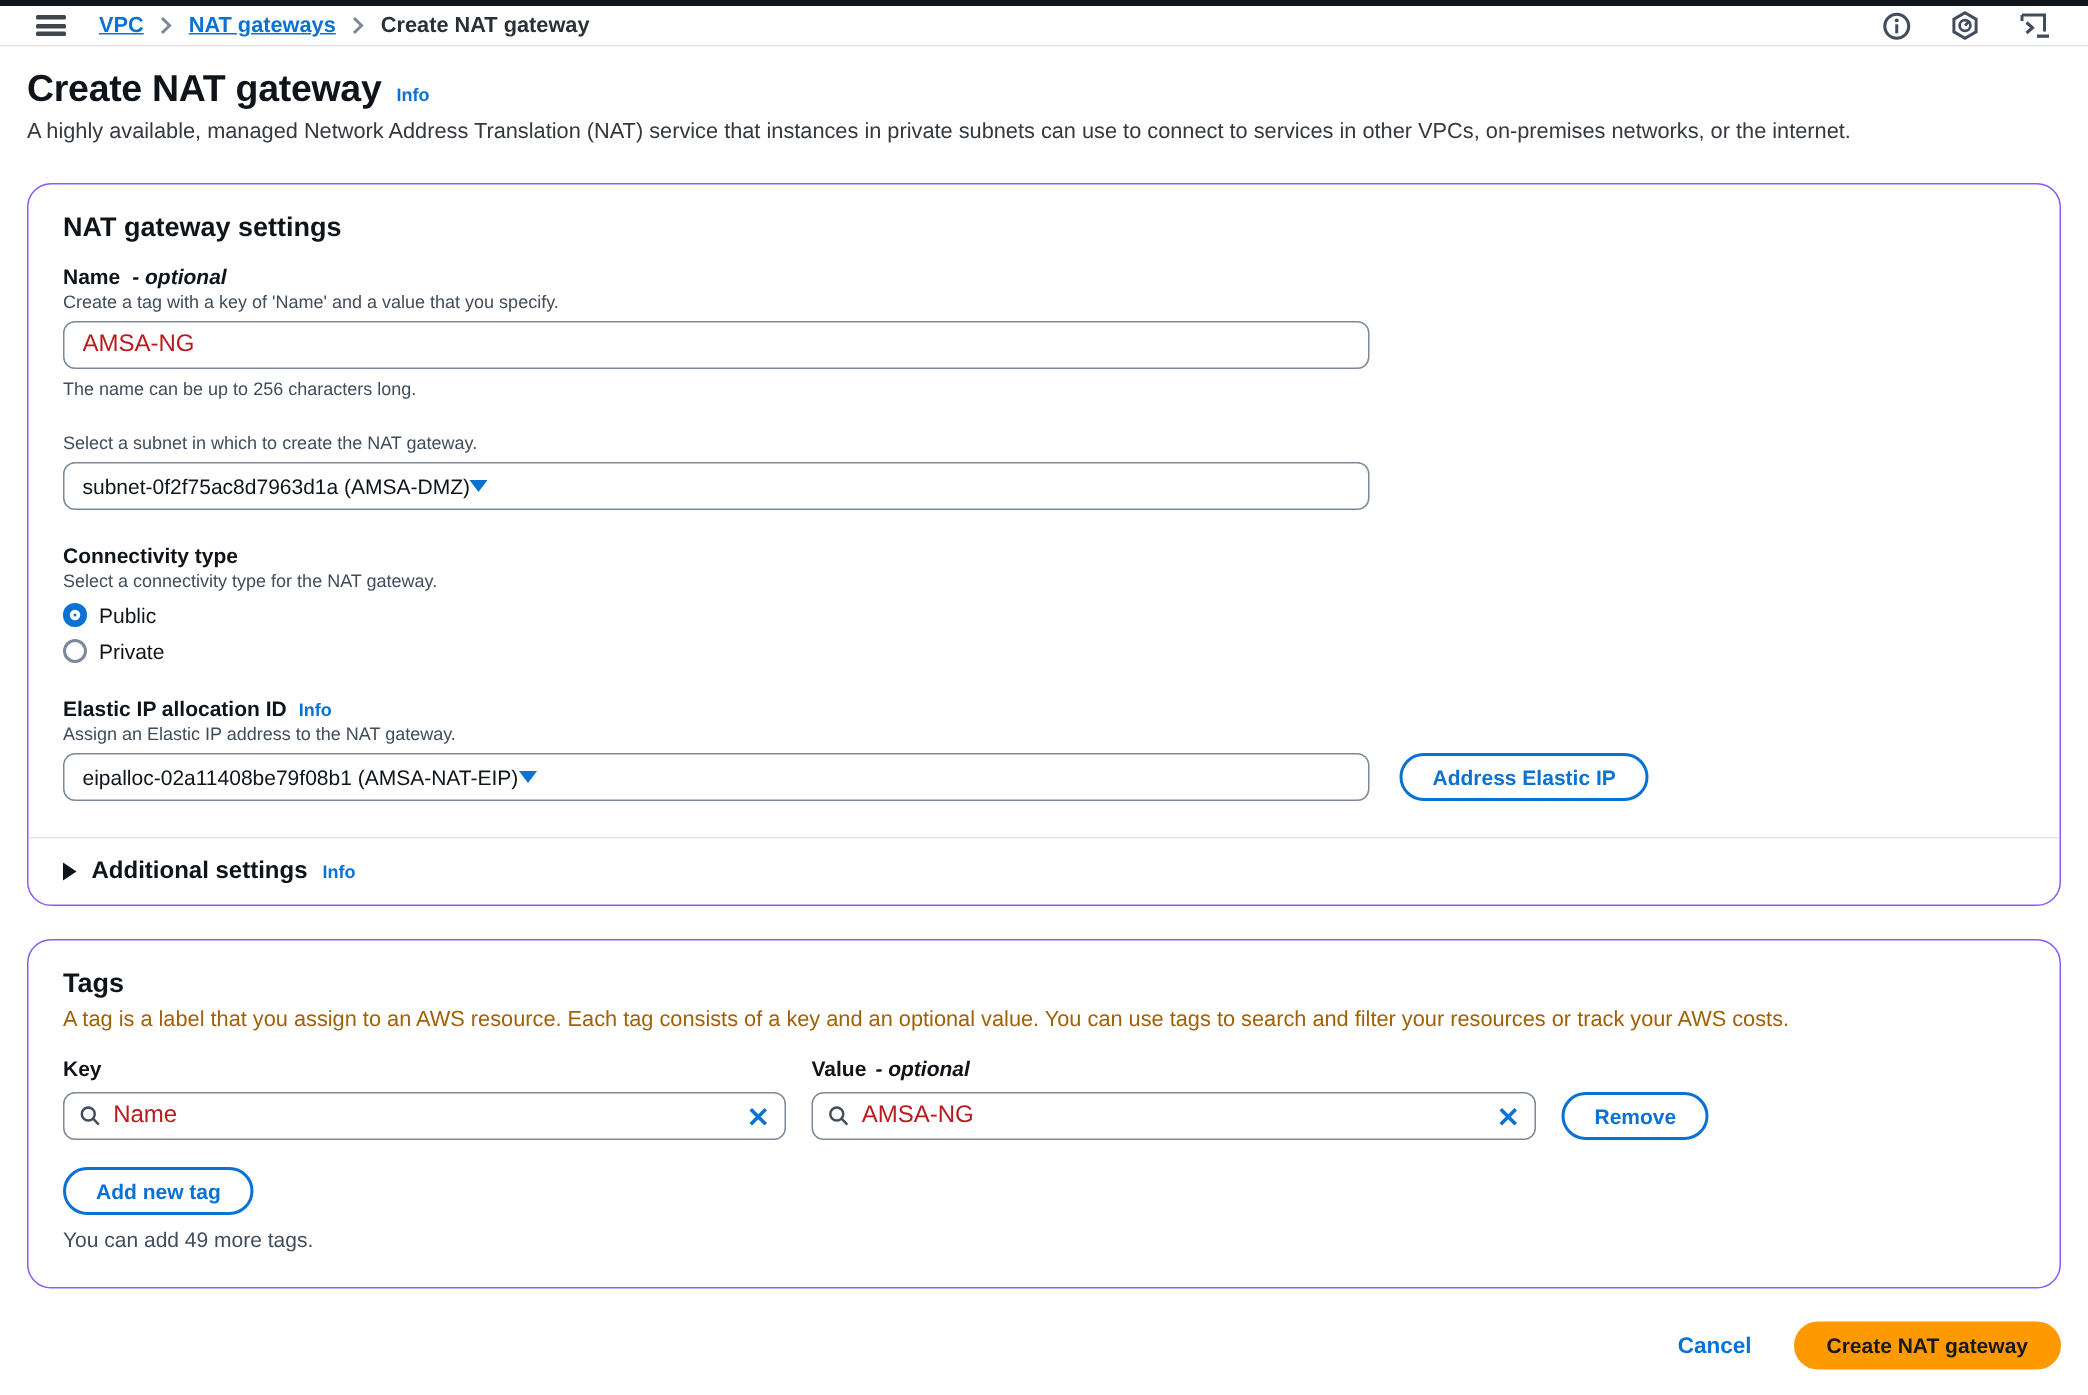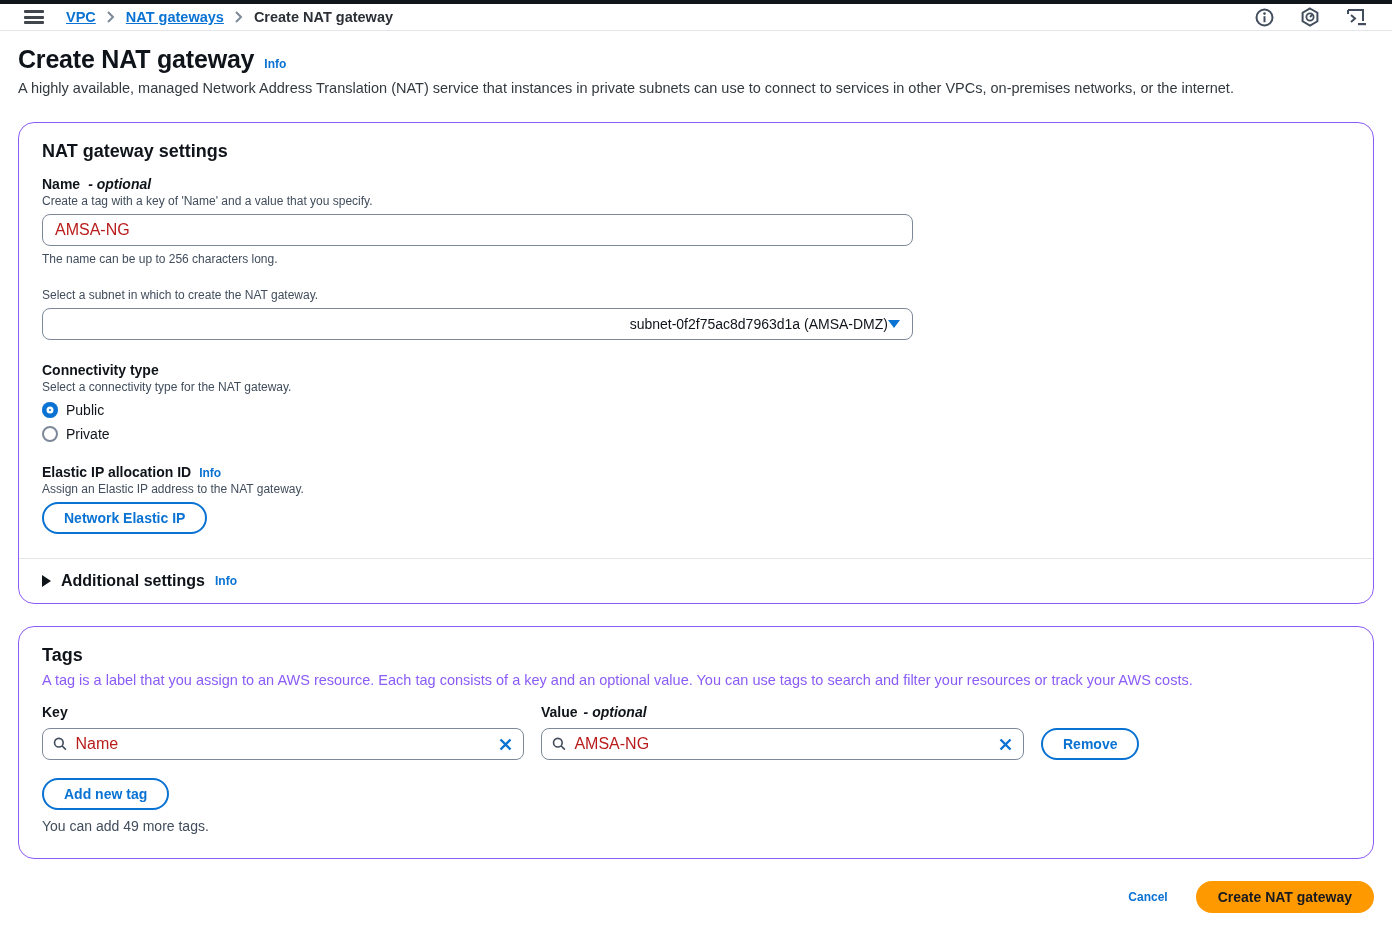--- a/index.html
+++ b/index.html
@@ -37,21 +37,21 @@
   .field-label { font-size:14px; font-weight:700; display:flex; align-items:baseline; gap:8px; }
   .optional { font-style:italic; font-weight:700; }
   .field-desc { font-size:12px; color:#414d5c; margin-top:2px; }
   .constraint { font-size:12px; color:#414d5c; margin-top:6px; }
 
   .text-input, .select { margin-top:6px; width:871px; height:32px;
     border:1px solid #7d8998; border-radius:8px; background:#fff;
     display:flex; align-items:center; padding:0 12px; font-size:14px; }
   input.raw { border:none; outline:none; width:100%; font-size:16px;
     font-family:inherit; color:#b91c1c; background:transparent; }
-  .select { justify-content:flex-end; cursor:pointer; }
+  .select { justify-content:flex-start; cursor:pointer; }
   .caret { width:0; height:0; border-left:6px solid transparent;
     border-right:6px solid transparent; border-top:8px solid #0972d3; }
 
   .radio-row { display:flex; align-items:flex-end; gap:8px; margin-top:8px; cursor:pointer; }
   .radio { width:16px; height:16px; border-radius:50%; flex:0 0 16px; }
   .radio.on { background:#0972d3; box-shadow:inset 0 0 0 4.5px #0972d3, inset 0 0 0 7px #fff; }
   .radio.off { border:2px solid #7d8998; background:#fff; }
   .radio-label { font-size:14px; }
 
   .btn-secondary { display:inline-flex; align-items:center; justify-content:center;
@@ -60,37 +60,37 @@
     font-family:inherit; }
   .eip-row { display:flex; align-items:center; gap:20px; }
 
   .addl-settings { border-top:1px solid #e4e6ea; padding:13px 23px; display:flex;
     align-items:center; gap:10px; }
   .tri-right { width:0; height:0; border-top:6px solid transparent;
     border-bottom:6px solid transparent; border-left:9px solid #0f141a; cursor:pointer; }
   .addl-label { font-size:16px; font-weight:700; cursor:pointer; }
 
   
-  .tags-desc { font-size:14.5px; color:#8b5cf6; margin-bottom:16px; }
+  .tags-desc { font-size:14.5px; color:#a16207; margin-bottom:16px; }
   .tag-grid { display:flex; gap:17px; }
   .tag-col-key { width:482px; }
   .tag-col-val { width:483px; }
   .tag-head { font-size:14px; font-weight:700; margin-bottom:8px;
     display:flex; gap:6px; align-items:baseline; }
   .tag-input { height:32px; border:1px solid #7d8998; border-radius:8px;
     display:flex; align-items:center; padding:0 10px; gap:8px; background:#fff; }
   .clear-x { margin-left:auto; cursor:pointer; display:flex; }
   .remove-wrap { display:flex; align-items:flex-end; padding-bottom:0; }
   .add-tag { margin-top:18px; }
   .tags-hint { font-size:14px; color:#414d5c; margin-top:8px; }
 
   
   .footer { display:flex; justify-content:flex-end; align-items:center;
     gap:28px; margin:22px 18px 0 18px; }
-  .cancel-btn { color:#0972d3; font-weight:700; font-size:12px; cursor:pointer;
+  .cancel-btn { color:#0972d3; font-weight:700; font-size:15px; cursor:pointer;
     background:none; border:none; font-family:inherit;margin-left:15px; }
   .btn-primary { background:#ff9900; color:#16191f; border:2px solid #ff9900;
     font-weight:700; font-size:14px; border-radius:20px; height:32px;
     padding:0 20px; cursor:pointer; font-family:inherit; }
 </style>
 </head>
 <body>
 
 <div class="top-strip"></div>
 
@@ -182,21 +182,25 @@
       </div>
     </div>
 
     <div class="field">
       <div class="field-label">
         <span>Elastic IP allocation ID</span>
         <span class="info-link">Info</span>
       </div>
       <div class="field-desc">Assign an Elastic IP address to the NAT gateway.</div>
       <div class="eip-row">
-        <button class="btn-secondary" style="margin-top:6px;">Network Elastic IP</button>
+        <div class="select">
+          <span>eipalloc-02a11408be79f08b1 (AMSA-NAT-EIP)</span>
+          <span class="caret"></span>
+        </div>
+        <button class="btn-secondary" style="margin-top:6px;">Address Elastic IP</button>
       </div>
     </div>
   </div>
 
   <div class="addl-settings">
     <span class="tri-right"></span>
     <span class="addl-label">Additional settings</span>
     <span class="info-link">Info</span>
   </div>
 </div>

